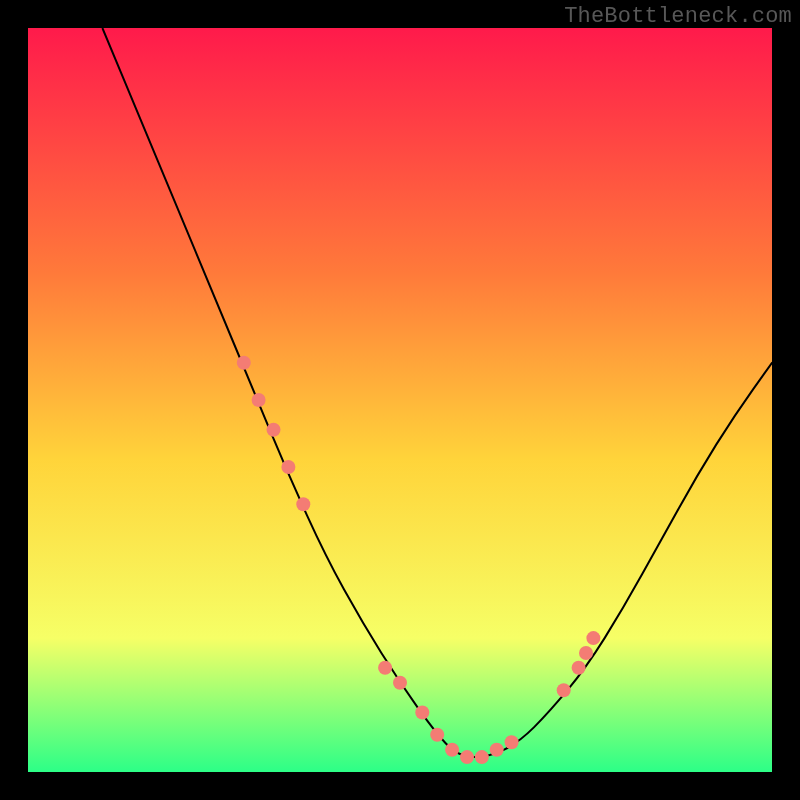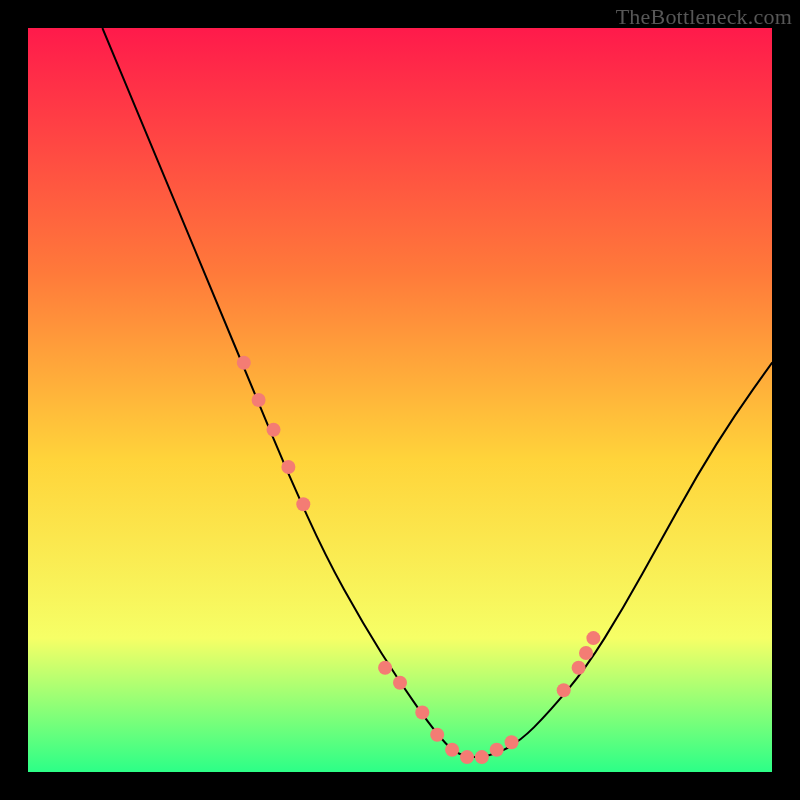--- a/index.html
+++ b/index.html
@@ -22,21 +22,21 @@
     position: absolute;
     left: 0;
     top: 0;
     width: 744px;
     height: 744px;
   }
   .watermark {
     position: absolute;
     top: 4px;
     right: 8px;
-    font-family: Liberation Serif, serif;
+    font-family: Liberation Mono, monospace;
     font-size: 22px;
     font-weight: 500;
     color: #575757;
     letter-spacing: 0.2px;
     user-select: none;
   }
 </style>
 </head>
 <body>
 

